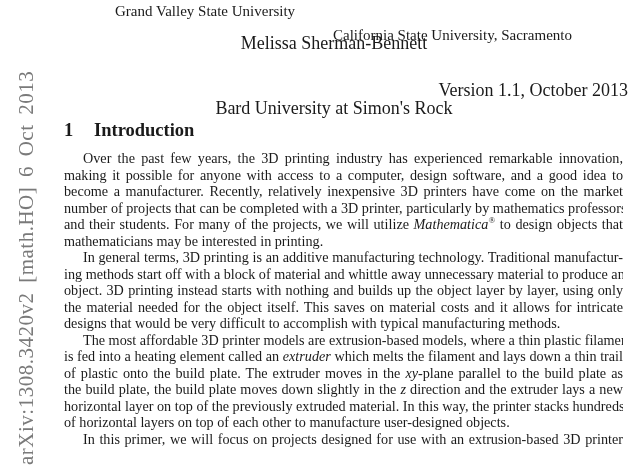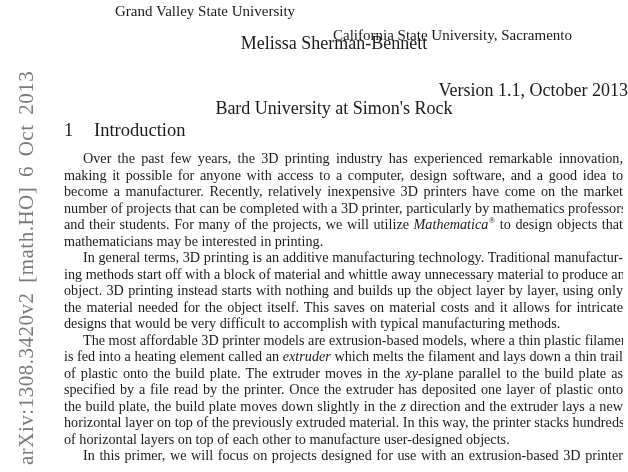--- a/index.html
+++ b/index.html
@@ -69,21 +69,21 @@
     width: 588px;
     text-align: center;
     font-size: 18px;
     white-space: nowrap;
   }
   .section-heading {
     position: absolute;
     left: 64px;
     top: 120px;
     font-size: 18.5px;
-    font-weight: normal;
+    font-weight: bold;
     white-space: nowrap;
   }
   .section-heading .num {
     display: inline-block;
     width: 30px;
   }
   .body-lines {
     position: absolute;
     left: 64px;
     top: 150px;
@@ -144,21 +144,20 @@
 
     <div class="line indent">In general terms, 3D printing is an additive manufacturing technology.  Traditional manufactur-</div>
     <div class="line">ing methods start off with a block of material and whittle away unnecessary material to produce an</div>
     <div class="line">object. 3D printing instead starts with nothing and builds up the object layer by layer, using only</div>
     <div class="line">the material needed for the object itself.  This saves on material costs and it allows for intricate</div>
     <div class="line last">designs that would be very difficult to accomplish with typical manufacturing methods.</div>
 
     <div class="line indent">The most affordable 3D printer models are extrusion-based models, where a thin plastic filament</div>
     <div class="line"><span>is fed into a heating element called an </span><i>extruder</i><span> which melts the filament and lays down a thin trail</span></div>
     <div class="line"><span>of plastic onto the build plate.  The extruder moves in the </span><i>xy</i><span>-plane parallel to the build plate as</span></div>
-    <div class="line">specified by a file read by the printer.  Once the extruder has deposited one layer of plastic onto</div>
     <div class="line"><span>the build plate, the build plate moves down slightly in the </span><i>z</i><span> direction and the extruder lays a new</span></div>
     <div class="line">horizontal layer on top of the previously extruded material. In this way, the printer stacks hundreds</div>
     <div class="line last">of horizontal layers on top of each other to manufacture user-designed objects.</div>
 
     <div class="line indent">In this primer, we will focus on projects designed for use with an extrusion-based 3D printer</div>
   </div>
 
 </div>
 
 </body></html>

